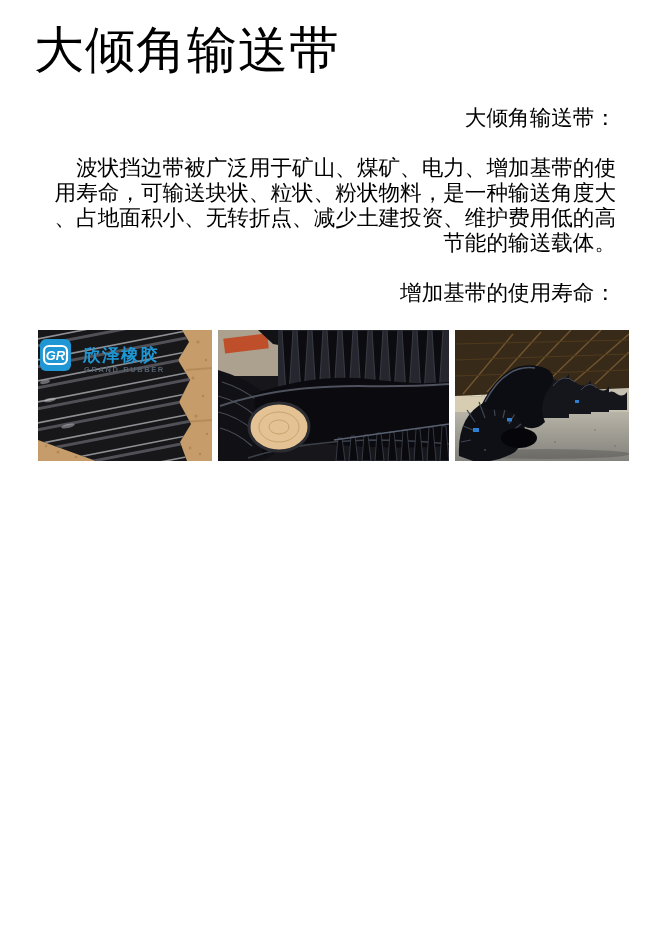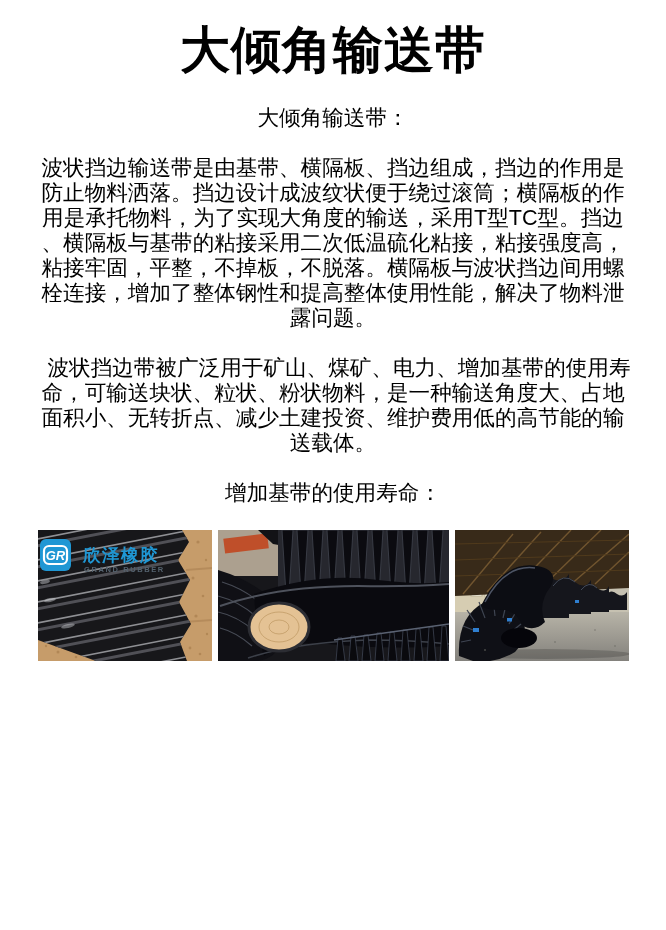--- a/index.html
+++ b/index.html
@@ -9,52 +9,50 @@
     margin:0;
     background:#ffffff;
     color:#000000;
     box-sizing:border-box;
     padding:0 34px;
     overflow:hidden;
     font-family:"Liberation Sans",sans-serif;
   }
   h1.doc-title{
     font-size:50px;
-    font-weight:700;
+    font-weight:400;
     line-height:60px;
     letter-spacing:1px;
-    text-align:center;
     margin:20px 0 0 0;
   }
   p.body-text{
     font-size:21.6px;
     line-height:25px;
-    margin:25px 0;
+    margin:25px 16px;
     white-space:pre-wrap;
     word-break:break-all;
     line-break:anywhere;
-    text-align:center;
+    text-align:right;
   }
   .gallery{
     display:flex;
     gap:6px;
     margin:21px 0 0 4px;
   }
   .gallery figure{margin:0;padding:0;font-size:0;line-height:0;border-radius:26px;}
   .photo-svg{display:block;}
 </style>
 </head>
 <body>
 
 <div class="page">
 
   <h1 class="doc-title">大倾角输送带</h1>
 
   <p class="body-text">大倾角输送带：</p>
-  <p class="body-text">波状挡边输送带是由基带、横隔板、挡边组成，挡边的作用是防止物料洒落。挡边设计成波纹状便于绕过滚筒；横隔板的作用是承托物料，为了实现大角度的输送，采用T型TC型。挡边、横隔板与基带的粘接采用二次低温硫化粘接，粘接强度高，粘接牢固，平整，不掉板，不脱落。横隔板与波状挡边间用螺栓连接，增加了整体钢性和提高整体使用性能，解决了物料泄露问题。</p>
   <p class="body-text">  波状挡边带被广泛用于矿山、煤矿、电力、增加基带的使用寿命，可输送块状、粒状、粉状物料，是一种输送角度大、占地面积小、无转折点、减少土建投资、维护费用低的高节能的输送载体。</p>
   <p class="body-text">增加基带的使用寿命：</p>
 
   <div class="gallery">
 
     <figure>
       <svg class="photo-svg" width="174" height="131" viewBox="0 0 174 131" xmlns="http://www.w3.org/2000/svg">
         <rect width="174" height="131" fill="#c69c6a"></rect>
         <g fill="#9e7443" opacity="0.5">
           <circle cx="160" cy="12" r="1.6"></circle>

